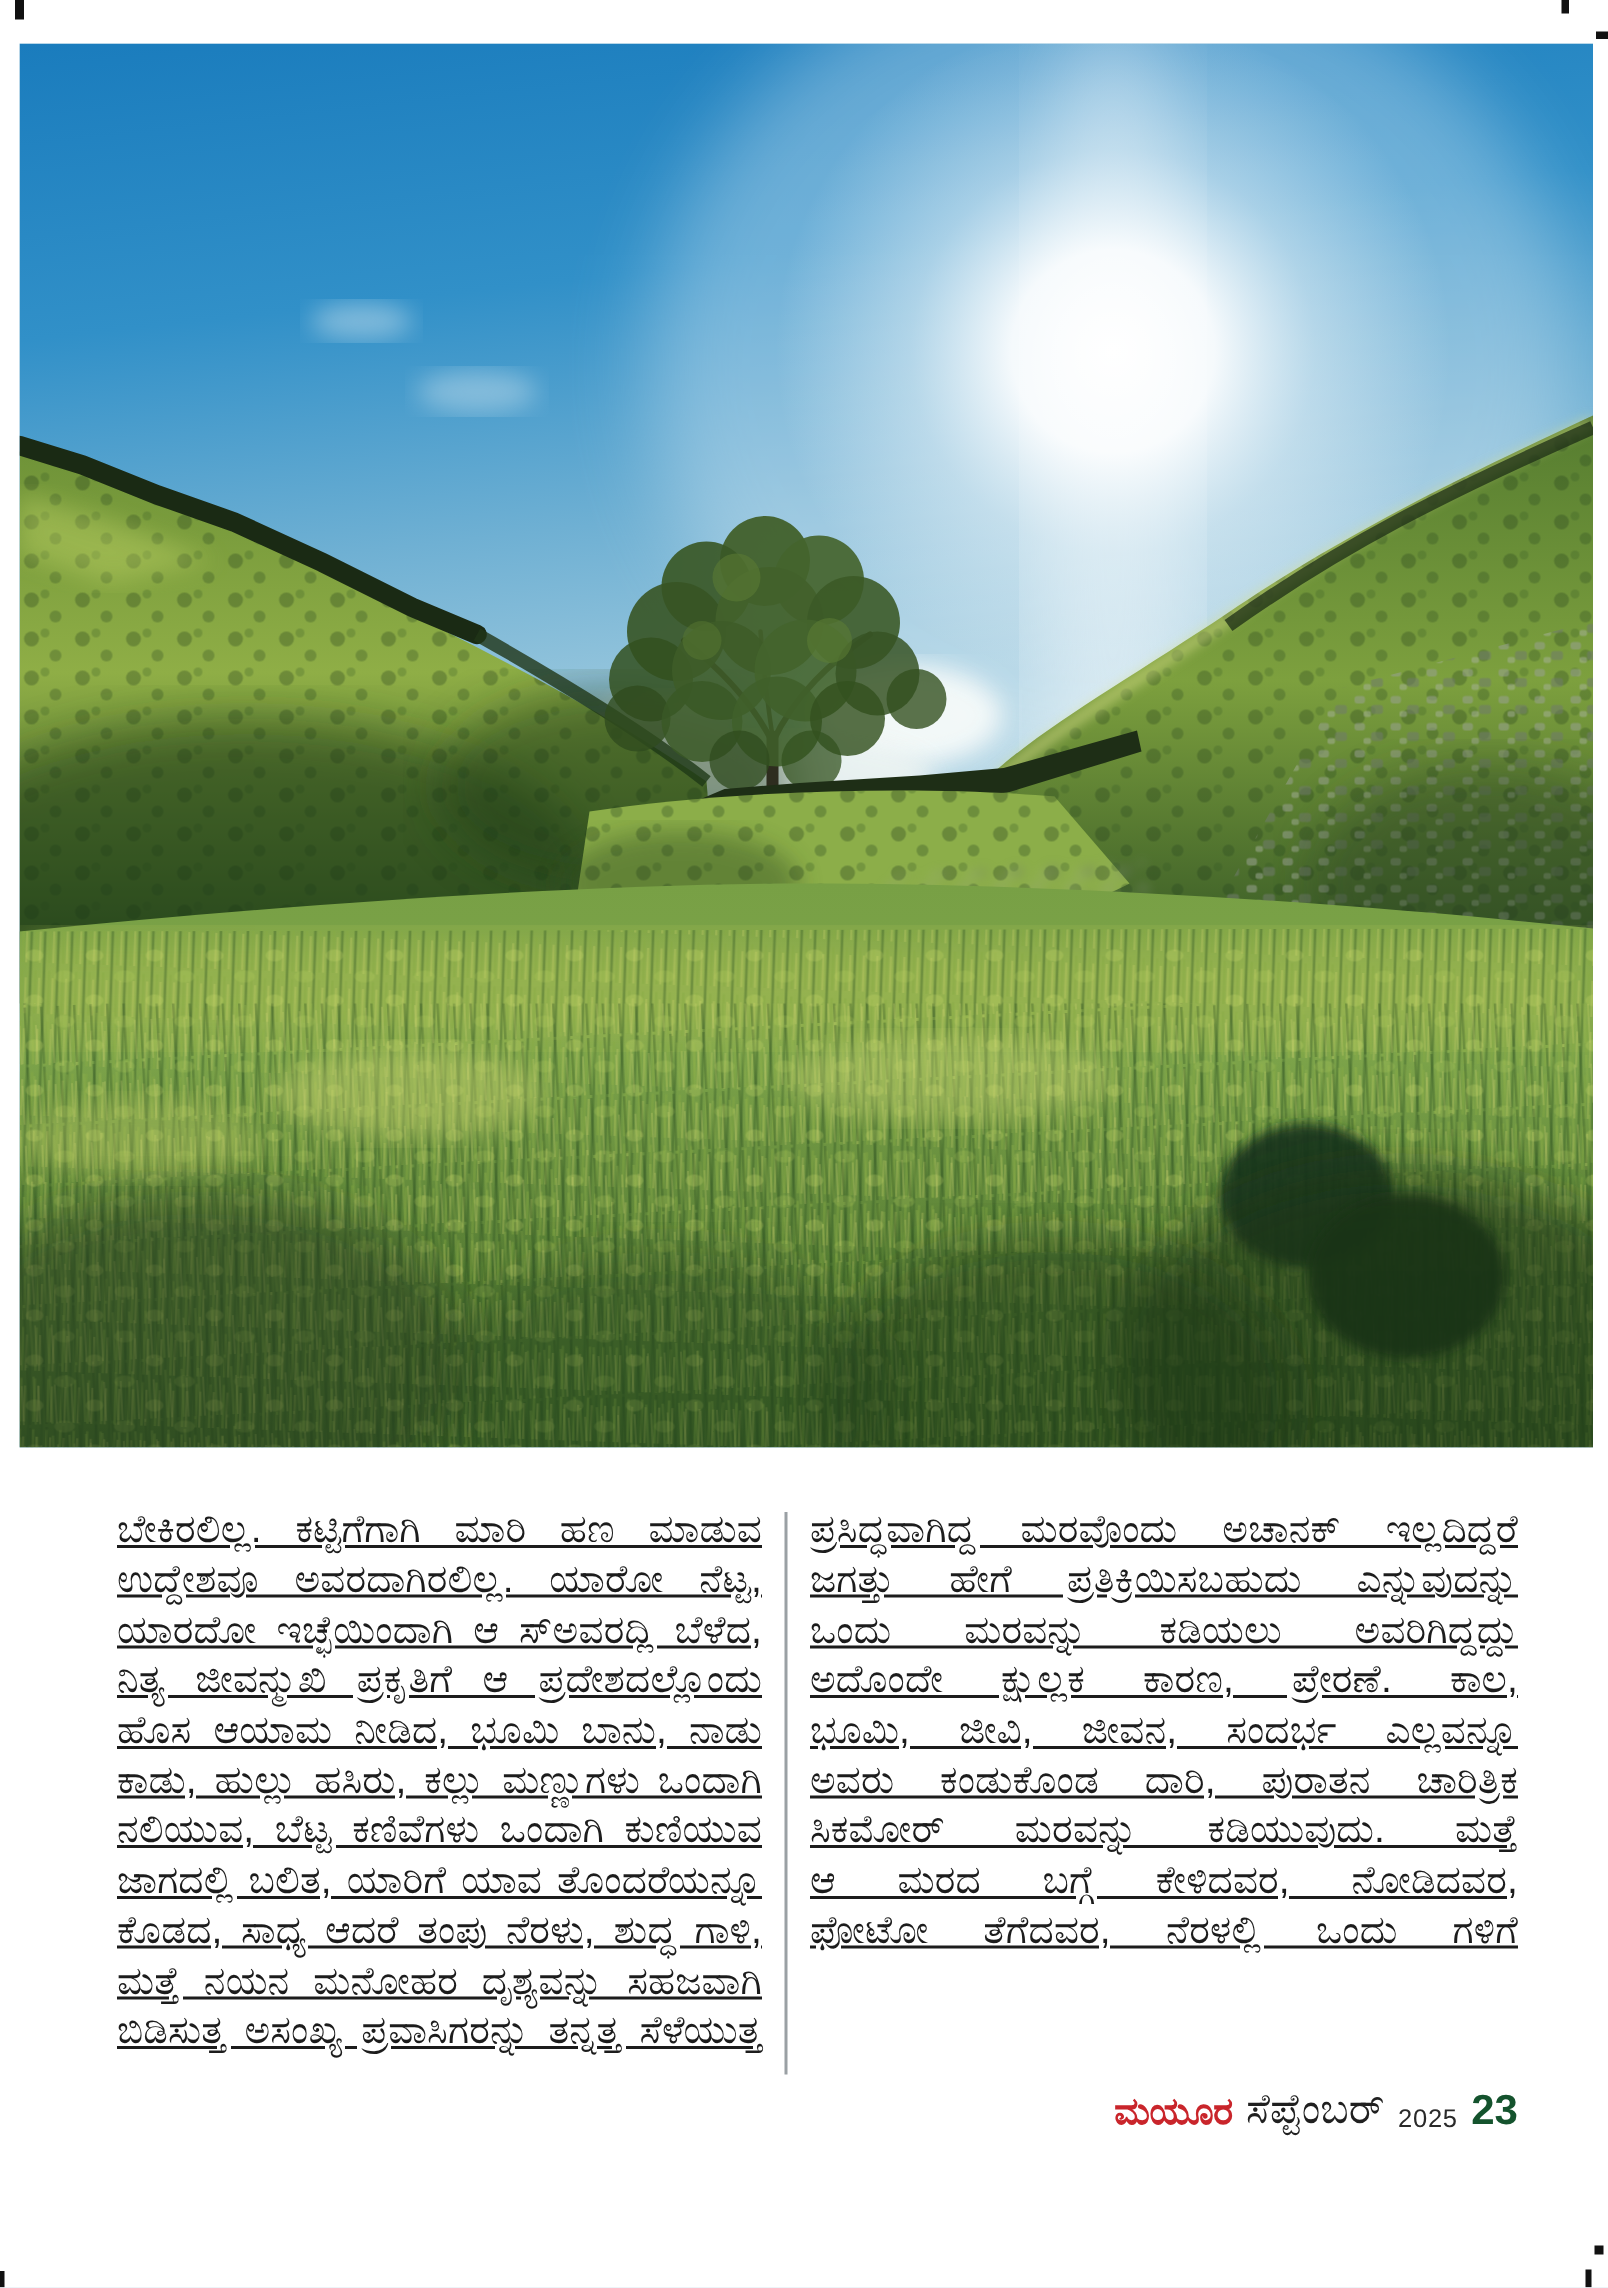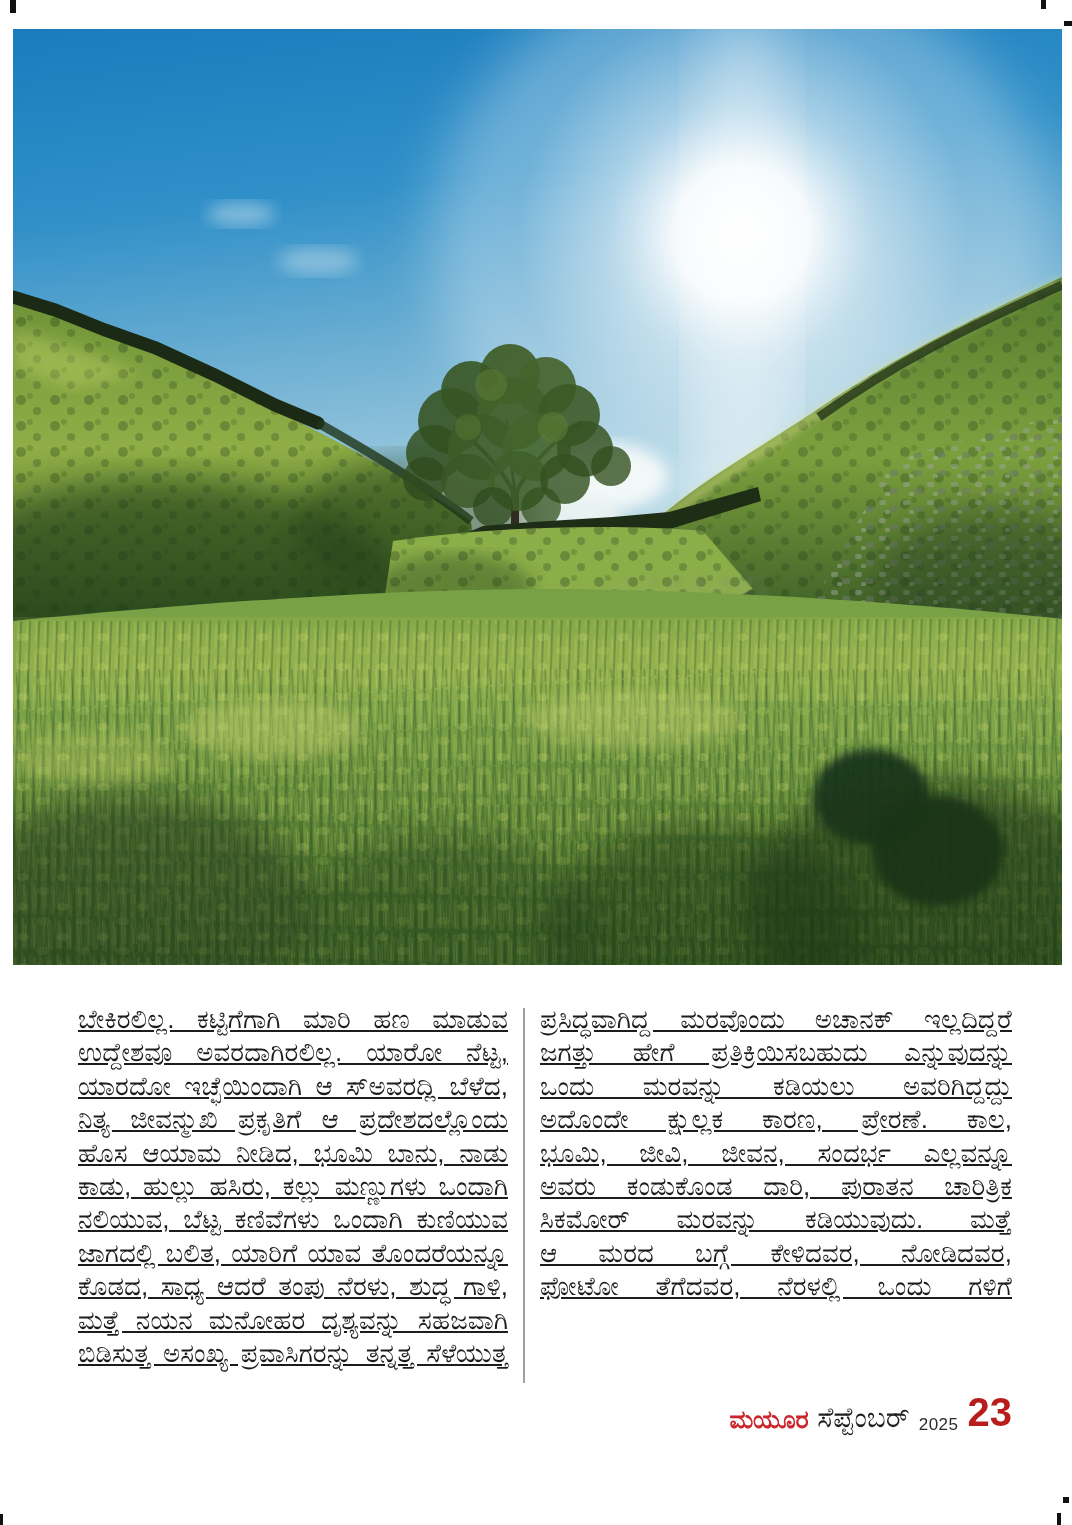--- a/index.html
+++ b/index.html
@@ -25,21 +25,21 @@
   .divider{
     position:absolute;left:523px;top:5px;width:1.5px;height:375px;background:#9aa0a4;
   }
   .footer{
     position:absolute;top:1390px;right:60px;display:flex;align-items:flex-end;gap:9px;
     white-space:nowrap;
   }
   .footer .logo{font-weight:700;font-size:25px;letter-spacing:-0.3px;}
   .footer .month{font-size:28px;color:#202020;}
   .footer .year{font-size:17px;color:#2a2a2a;letter-spacing:0.5px;}
-  .footer .pageno{font-size:40px;color:#b91c1c;font-weight:600;}
+  .footer .pageno{font-size:28px;color:#14532d;font-weight:600;}
 </style>
 </head>
 <body>
 
 <div class="page">
 
   <div class="crop-mark" style="left:10px;top:0;width:6px;height:13px;"></div>
   <div class="crop-mark" style="left:1041px;top:0;width:5px;height:9px;"></div>
   <div class="crop-mark" style="left:1064px;top:21px;width:8px;height:5px;"></div>
   <div class="crop-mark" style="left:1063px;top:1497px;width:6px;height:6px;"></div>

